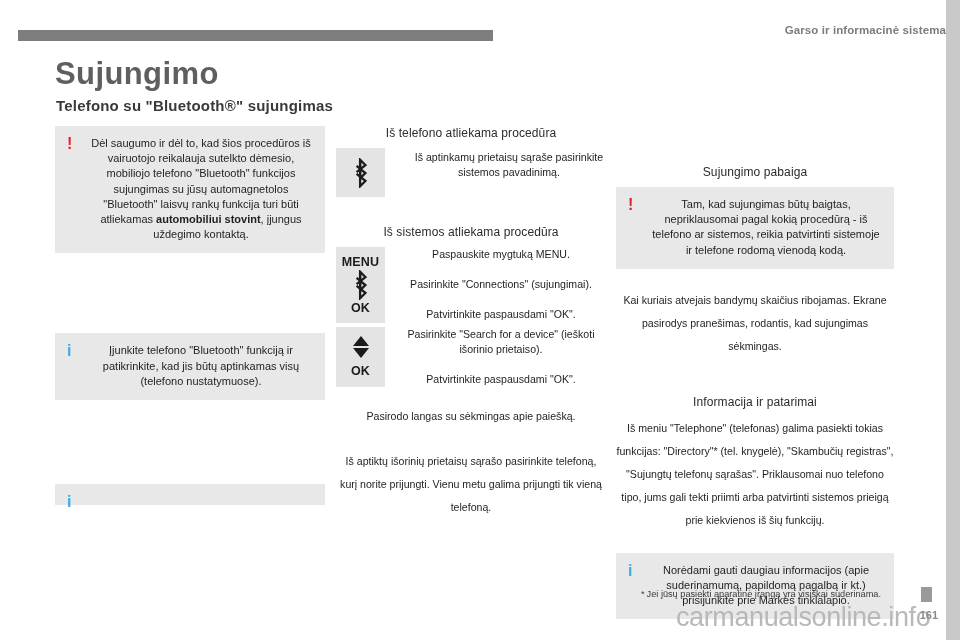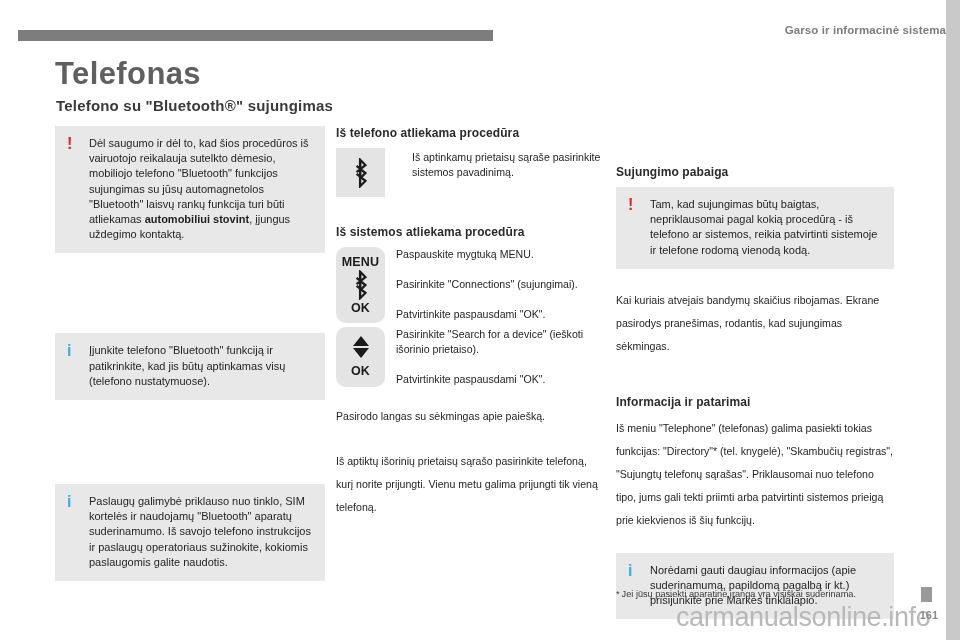--- a/index.html
+++ b/index.html
@@ -6,20 +6,21 @@
   html, body {
     width: 960px; height: 640px;
     background: #ffffff;
     font-family: "Liberation Sans", sans-serif;
     overflow: hidden;
   }
   .page {
     position: relative;
     width: 960px; height: 640px;
     background: #ffffff;
+    text-align: center;
   }
 
   
   .header-band {
     position: absolute;
     left: 18px; top: 30px;
     width: 475px; height: 11px;
     background: #7d7d7d;
   }
   .header-tab {
@@ -80,21 +81,21 @@
   .callout p {
     font-size: 11px;
     line-height: 15.2px;
     color: #1f1f1f;
   }
   .callout b { font-weight: bold; }
 
   
   .sec-head {
     font-size: 12px;
-    font-weight: bold;
+    font-weight: normal;
     color: #2b2b2b;
     margin-bottom: 8px;
     letter-spacing: 0.1px;
   }
   .body-text {
     font-size: 10.6px;
     line-height: 23px;
     color: #1f1f1f;
     margin-bottom: 13px;
   }
@@ -126,21 +127,20 @@
   }
 
   
   .group { display: flex; align-items: stretch; margin-bottom: 4px; }
   .group .icon-col {
     width: 49px; flex: none;
     background: #e4e4e4;
     display: flex; flex-direction: column;
     align-items: center; justify-content: space-around;
     padding: 7px 0;
-    border-radius: 10px;
   }
   .group .txt-col { padding-left: 11px; flex: 1; }
   .group .txt-col p {
     font-size: 10.6px;
     line-height: 15.2px;
     color: #1f1f1f;
   }
   .spacer-line { height: 15px; }
   .arrows { display:flex; flex-direction: column; align-items:center; gap:2px; }
   .tri-up {
@@ -192,21 +192,21 @@
 </head>
 <body>
 
 <div class="page">
 
   <div class="right-rail"></div>
 
   <div class="header-band"></div>
   <div class="header-tab">Garso ir informacinė sistema</div>
 
-  <div class="doc-title">Telefonas</div>
+  <div class="doc-title">Sujungimo</div>
   <div class="doc-subtitle">Telefono su "Bluetooth®" sujungimas</div>
 
   <div class="col col-left">
 
     <div class="callout">
       <span class="mark warn">!</span>
       <p>
         <span>Dėl saugumo ir dėl to, kad šios procedūros iš vairuotojo reikalauja sutelkto dėmesio, mobiliojo telefono "Bluetooth" funkcijos sujungimas su jūsų automagnetolos "Bluetooth" laisvų rankų funkcija turi būti atliekamas </span><b>automobiliui stovint</b><span>, įjungus uždegimo kontaktą.</span>
       </p>
     </div>
@@ -215,21 +215,20 @@
 
     <div class="callout">
       <span class="mark info">i</span>
       <p>Įjunkite telefono "Bluetooth" funkciją ir patikrinkite, kad jis būtų aptinkamas visų (telefono nustatymuose).</p>
     </div>
 
     <div style="height:70px"></div>
 
     <div class="callout">
       <span class="mark info">i</span>
-      <p>Paslaugų galimybė priklauso nuo tinklo, SIM kortelės ir naudojamų "Bluetooth" aparatų suderinamumo. Iš savojo telefono instrukcijos ir paslaugų operatoriaus sužinokite, kokiomis paslaugomis galite naudotis.</p>
     </div>
   </div>
 
   <div class="col col-mid">
 
     <div class="sec-head">Iš telefono atliekama procedūra</div>
 
     <div class="step-row">
       <div class="icon-box single">
         <svg class="bt-glyph" viewBox="0 0 24 34">

